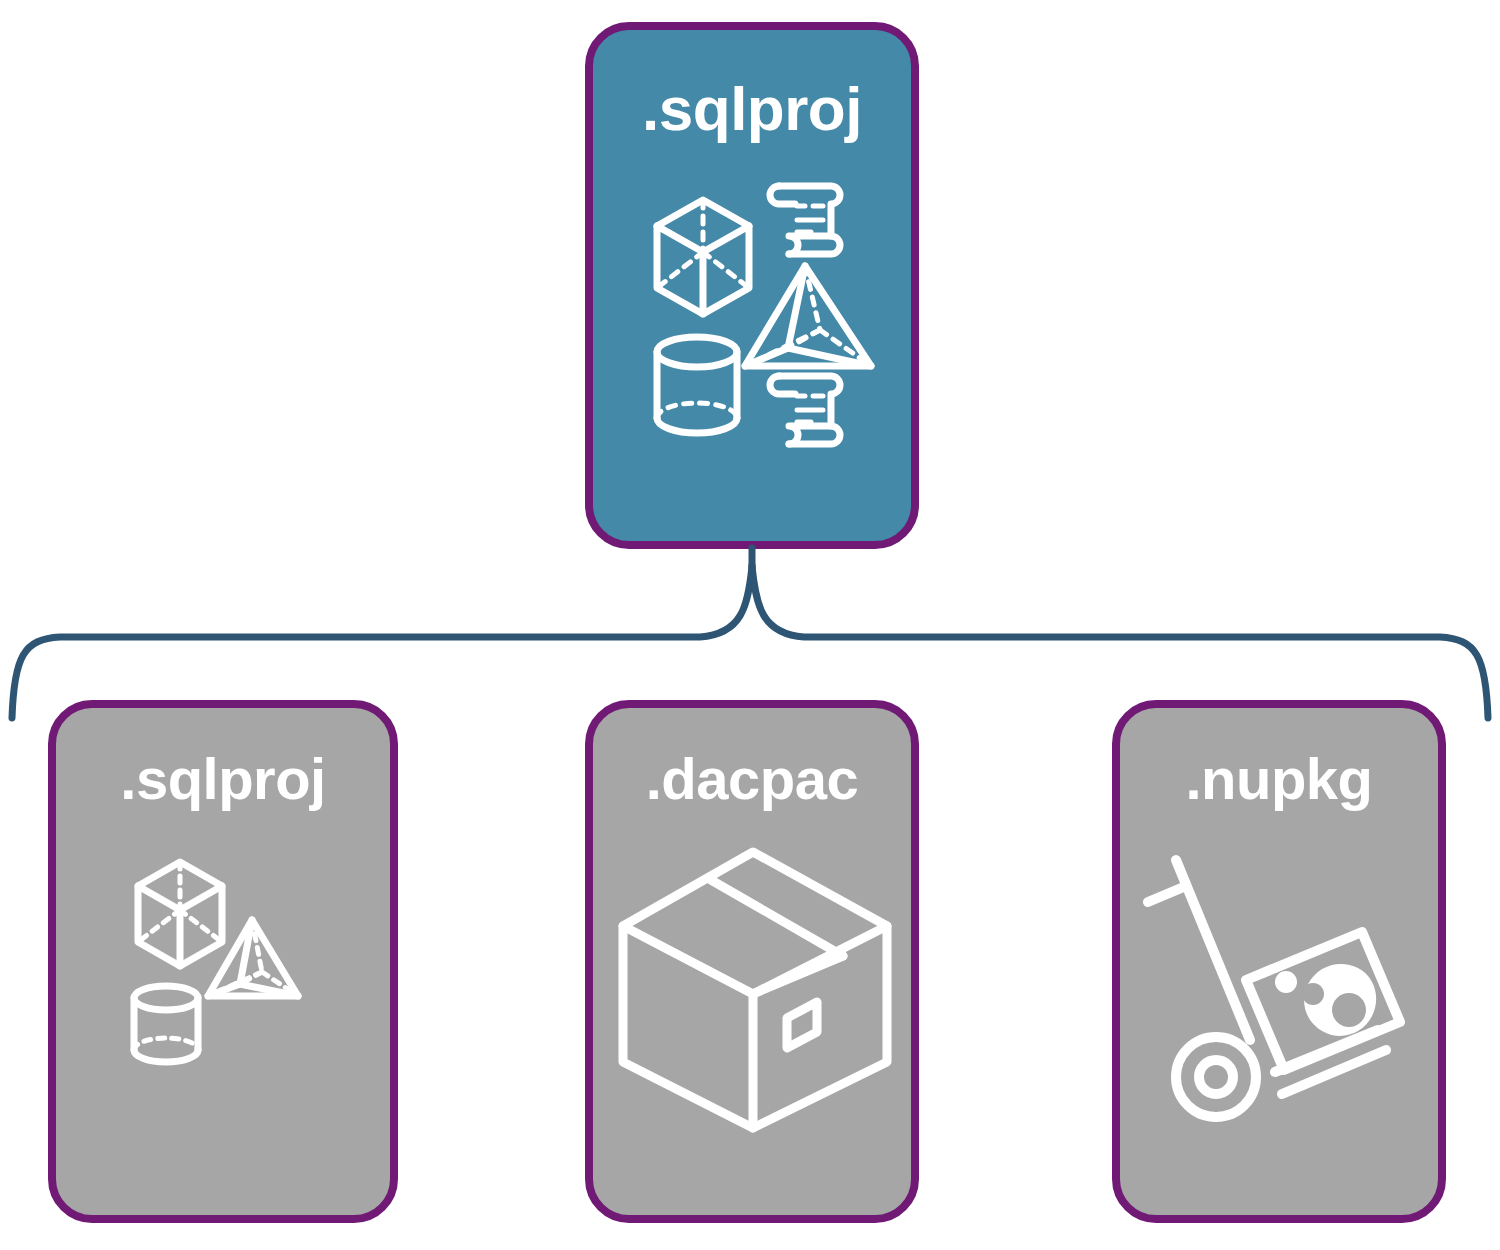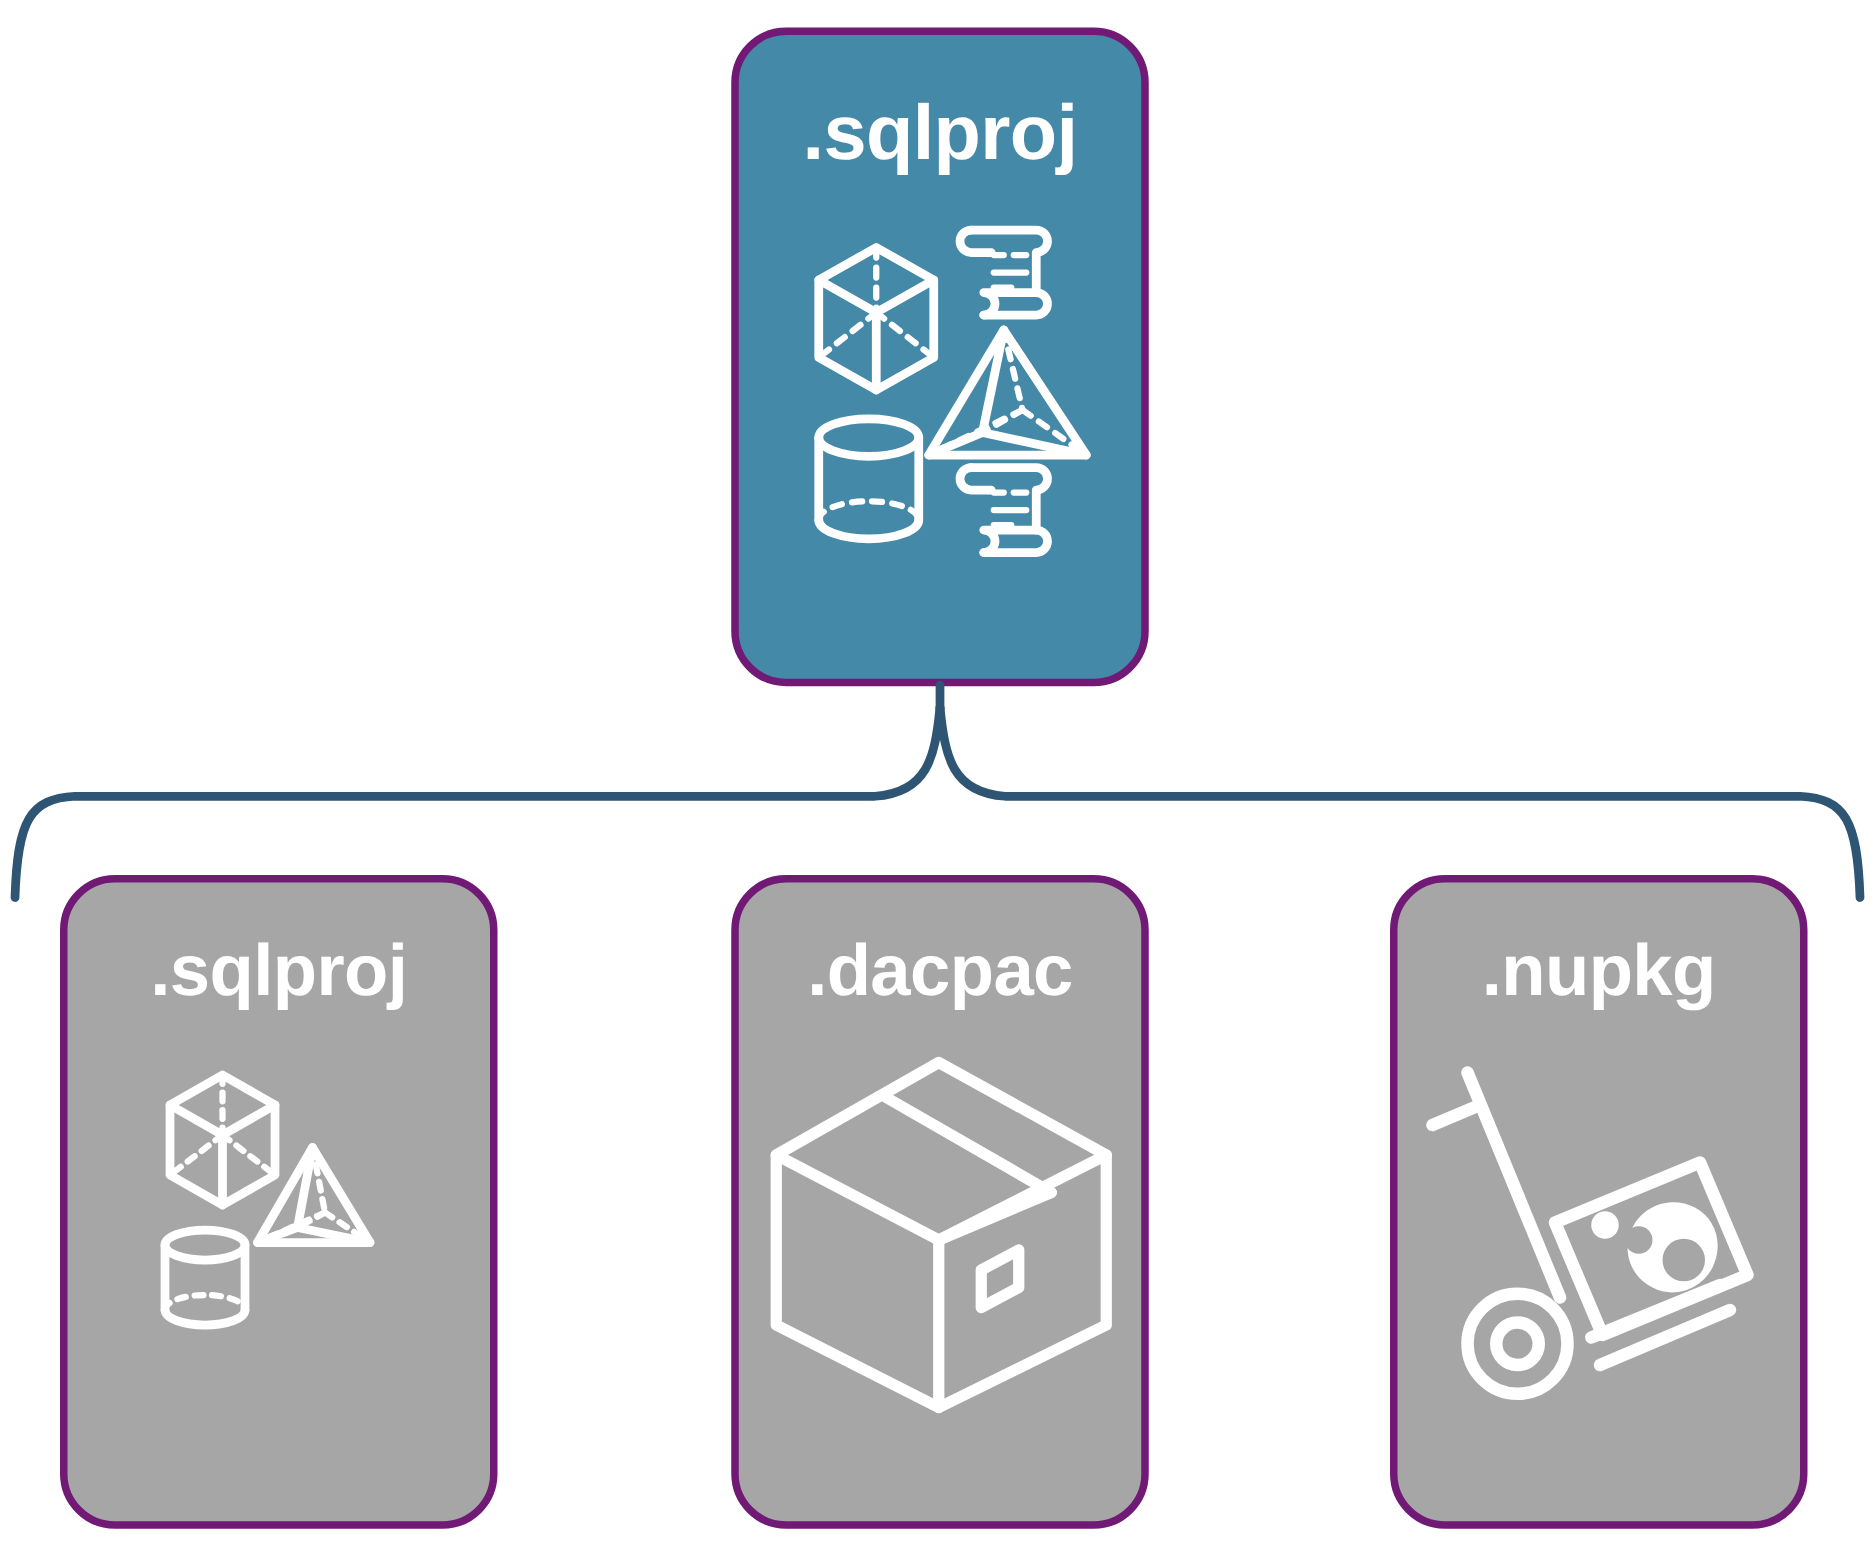--- a/index.html
+++ b/index.html
@@ -13,21 +13,21 @@
   #stage {
     position: relative;
     width: 1500px;
     height: 1250px;
     background: #ffffff;
     overflow: hidden;
   }
   .node {
     position: absolute;
     box-sizing: border-box;
-    border: 6px solid #701a75;
+    border: 8px solid #701a75;
     border-radius: 44px;
     display: flex;
     flex-direction: column;
     align-items: center;
   }
   .node-primary {
     background: #4489a8;
   }
   .node-secondary {
     background: #a6a6a6;

